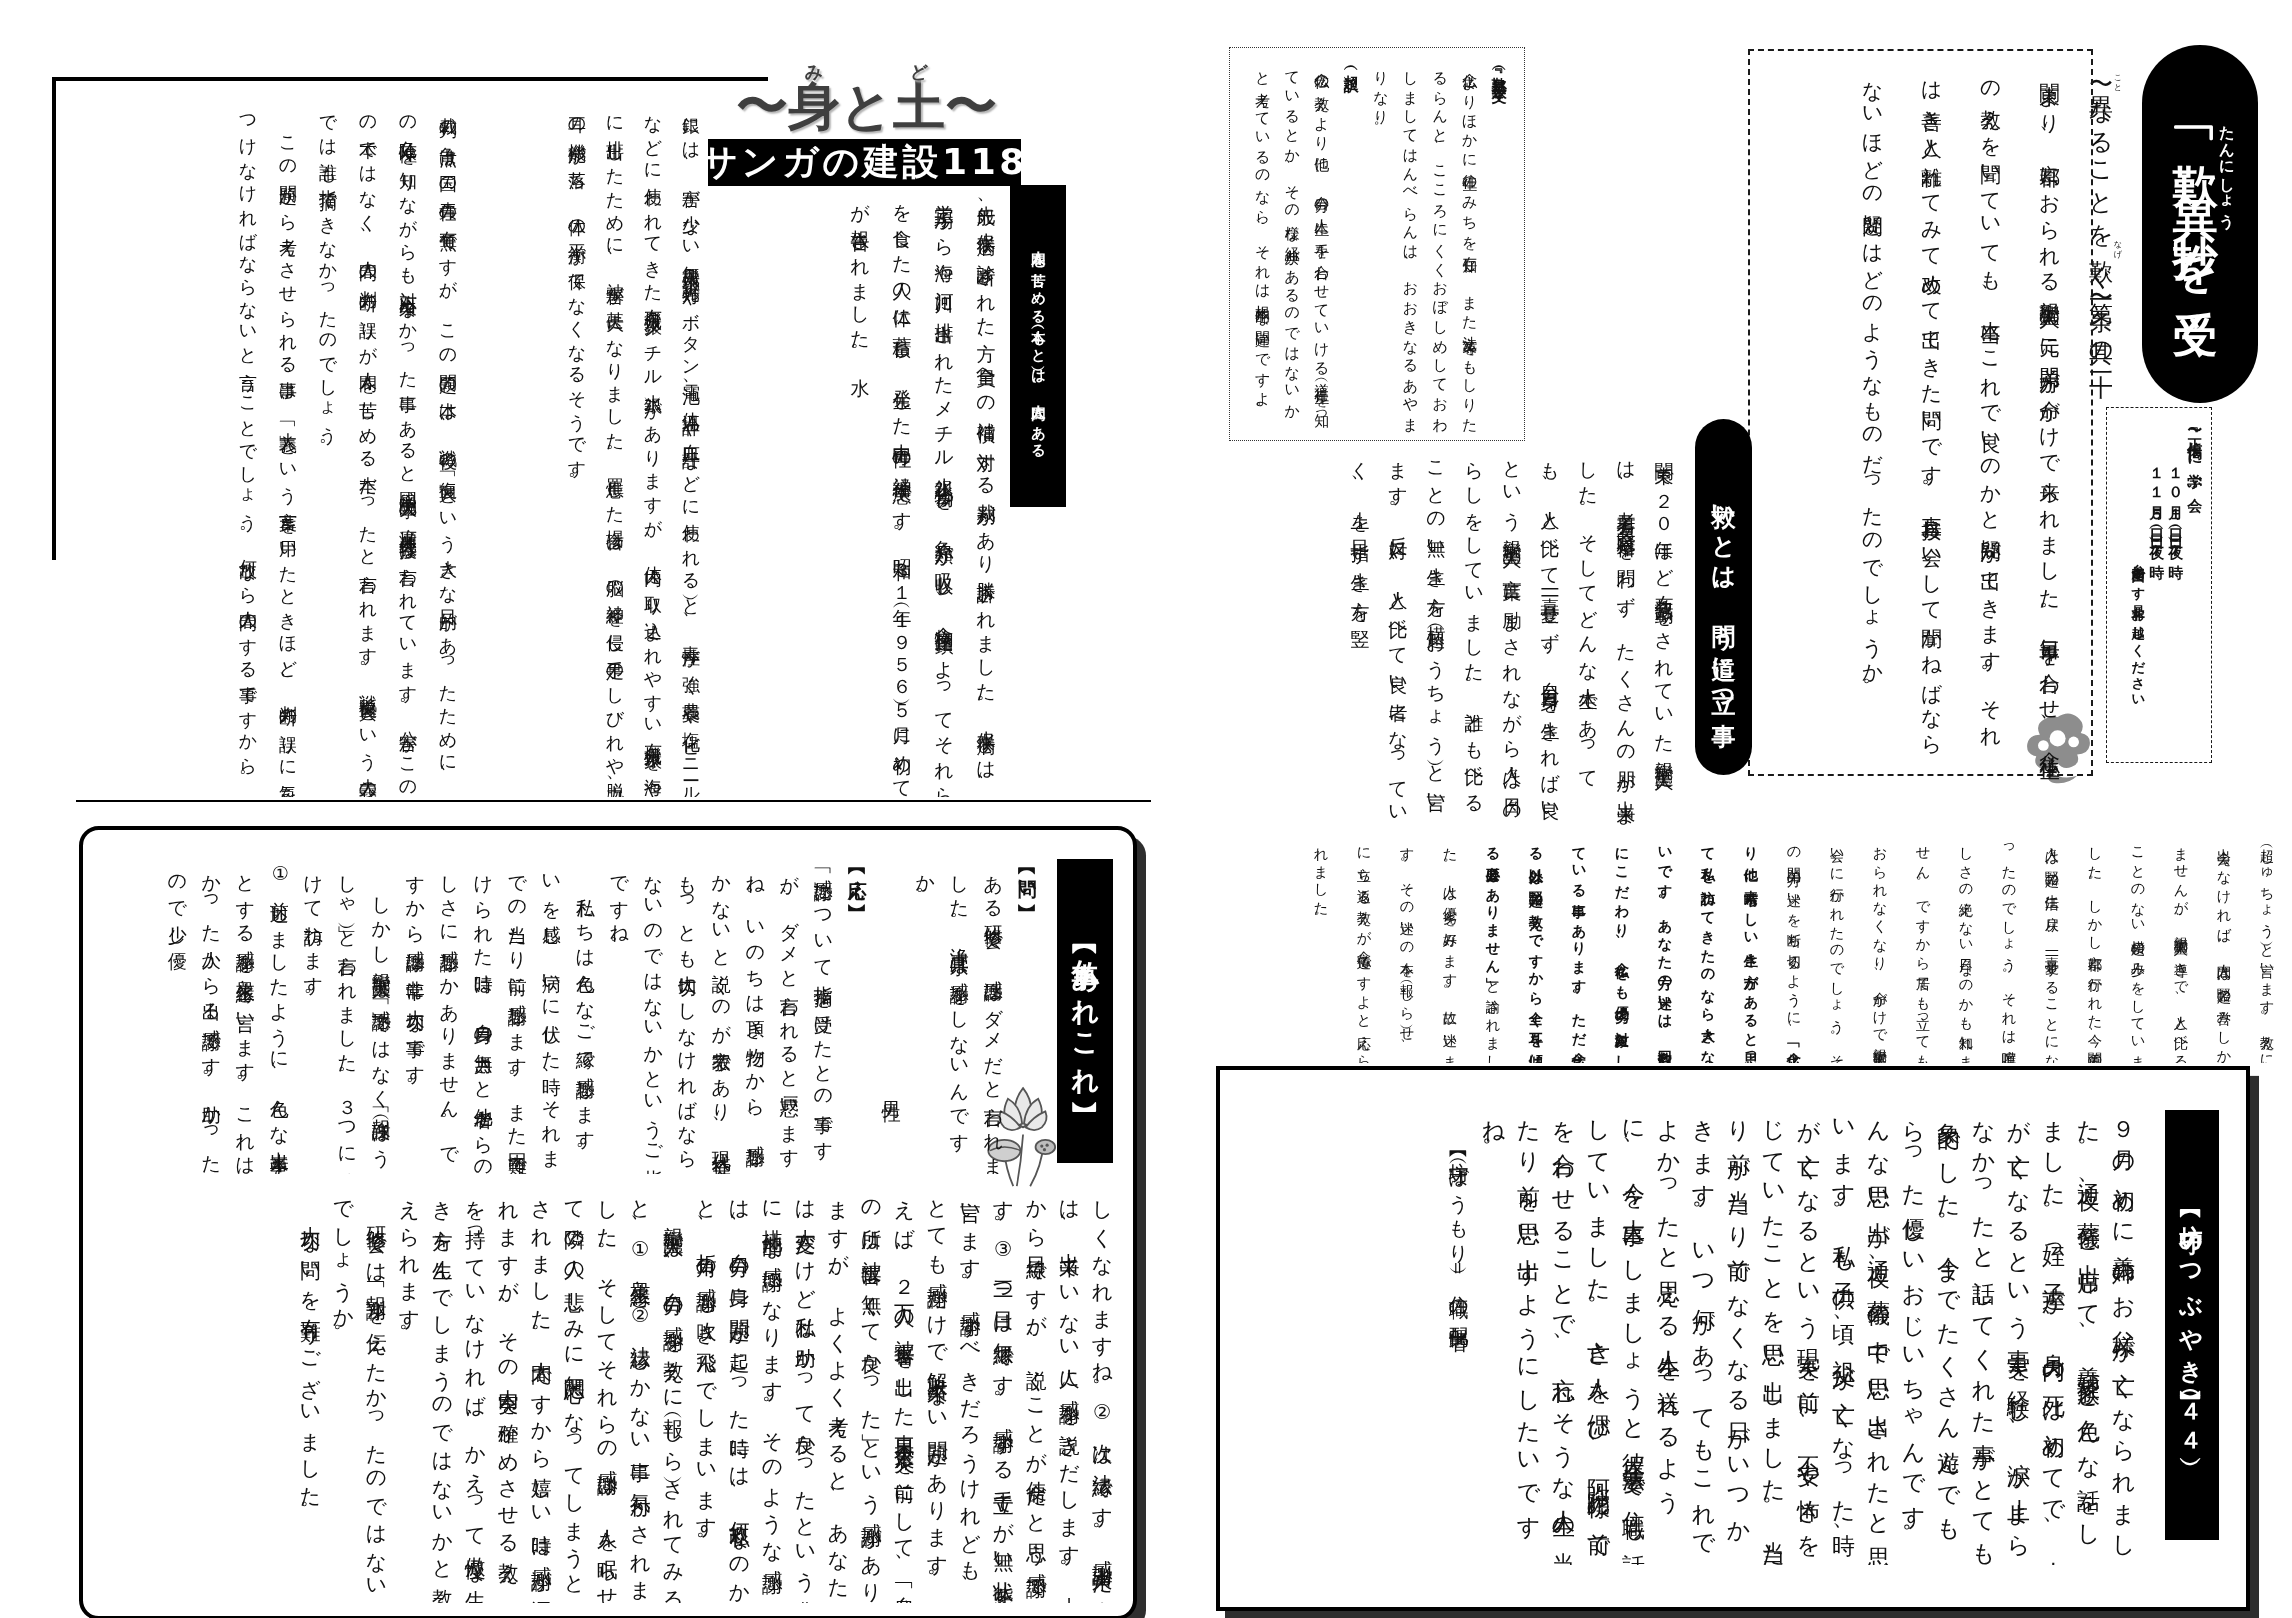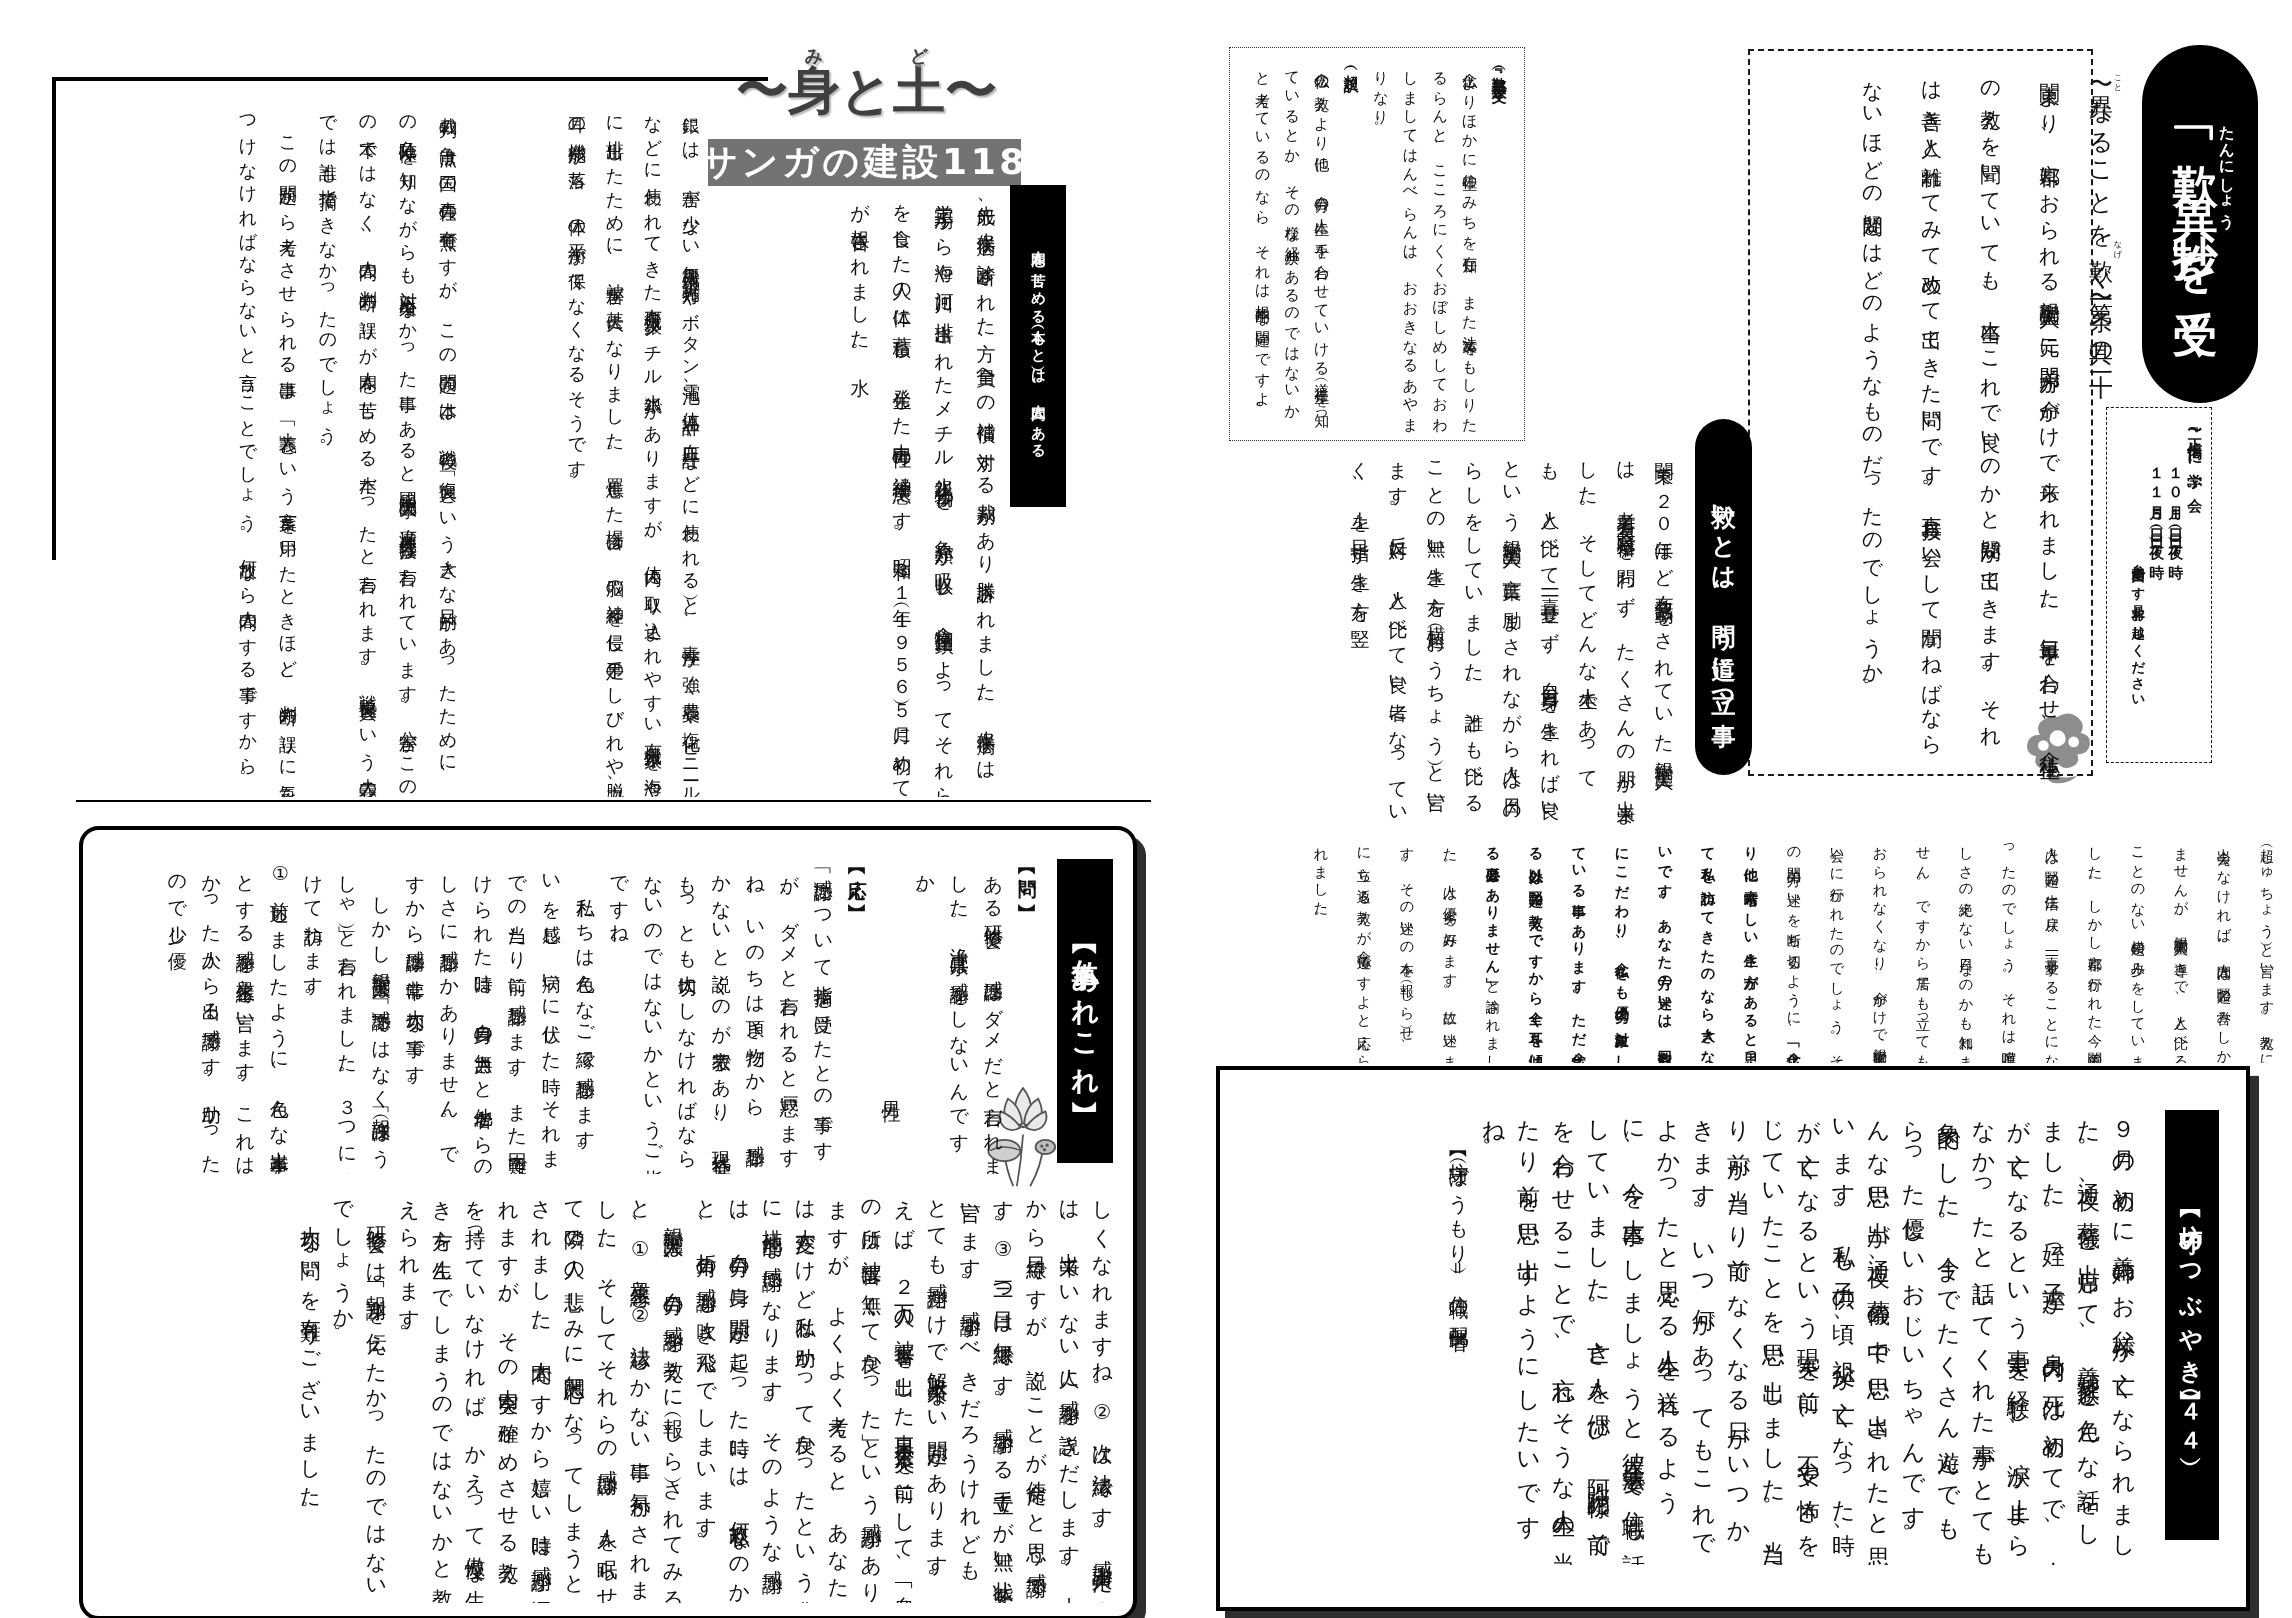--- a/index.html
+++ b/index.html
@@ -7,21 +7,21 @@
           font-family:"DejaVu Sans","Liberation Sans",sans-serif;color:#121212;}
   .abs{position:absolute;}
   .v{writing-mode:vertical-rl;text-orientation:mixed;}
   .body-txt{font-size:18px;letter-spacing:2.7px;line-height:40px;text-align:justify;}
   p{margin:0;padding:0;}
   ruby rt{font-size:0.34em;letter-spacing:0;}
   
   .corner-bracket{border-top:4.5px solid #000;border-left:4.5px solid #000;}
   .lp-title{font-family:"DejaVu Serif","Liberation Serif",serif;font-weight:bold;font-size:52px;
             color:#3f3f3f;text-shadow:1.8px 1.8px 1.8px #b5b5b5;text-align:center;white-space:nowrap;}
-  .lp-badge{background:#737373;color:#fff;font-weight:bold;font-size:36px;letter-spacing:3.6px;
+  .lp-badge{background:#000000;color:#fff;font-weight:bold;font-size:36px;letter-spacing:3.6px;
             display:flex;align-items:center;justify-content:center;white-space:nowrap;}
   .black-vbar{background:#000;color:#fff;font-weight:bold;display:flex;align-items:center;justify-content:center;}
   .pill{border-radius:895px;}
   .divider{border-top:2.7px solid #000;}
   .frame-box{border:4.5px solid #000;background:#fff;box-shadow:9px 9.9px 0 #2e2e2e;}
   .round-box{border-radius:19.7px;}
   
   .rp-title-pill{background:#000;color:#fff;border-radius:63px;display:flex;align-items:center;justify-content:center;}
   .rp-title-pill .v{font-size:45px;font-weight:bold;letter-spacing:5.4px;}
   .rp-subtitle{font-family:"DejaVu Serif","Liberation Serif",serif;font-size:24px;letter-spacing:3.6px;}
@@ -42,21 +42,21 @@
   .q-label{font-weight:bold;}
   .author{text-indent:224px;}
 </style>
 </head>
 <body>
 
 <div id="canvas">
 
   <div class="abs corner-bracket" style="left:52px;top:77px;width:712px;height:479px;"></div>
 
-  <div class="abs lp-title" style="left:712px;top:47px;width:309px;height:73px;">
+  <div class="abs lp-title" style="left:712px;top:63px;width:309px;height:73px;">
     <span>〜</span><ruby><span>身</span><rt>み</rt></ruby><span>と</span><ruby><span>土</span><rt>ど</rt></ruby><span>〜</span>
   </div>
   <div class="abs lp-badge" style="left:708px;top:139px;width:313px;height:47px;">
     <span>サンガの建設118</span>
   </div>
 
   <div class="abs black-vbar" style="left:1010px;top:185px;width:56px;height:322px;">
     <span class="v" style="font-size:14.3px;letter-spacing:1.8px;">人間を苦しめる本（もと）は、人間にある</span>
   </div>
 

